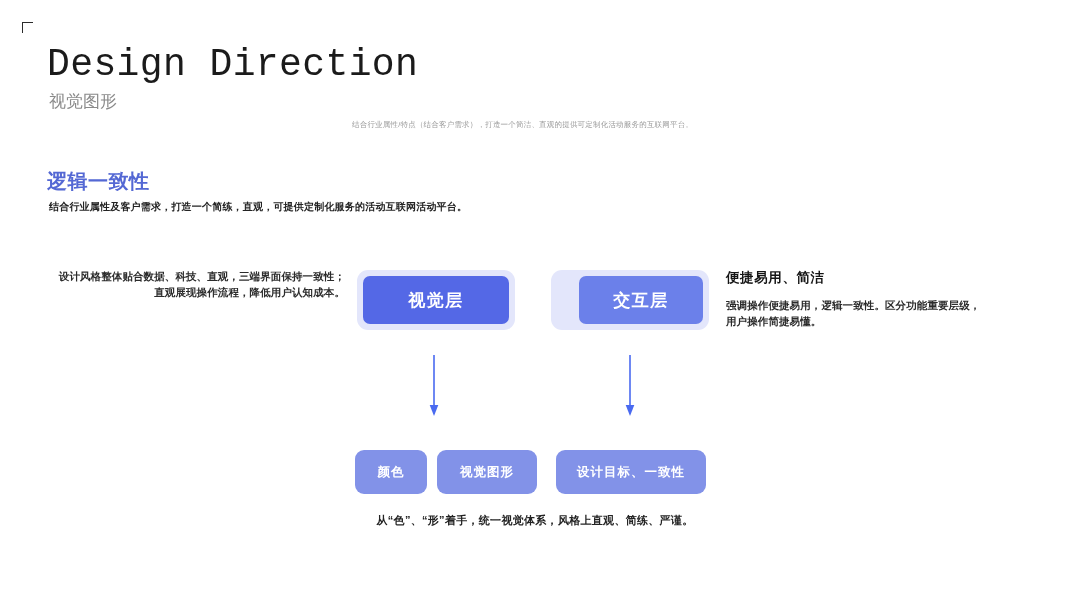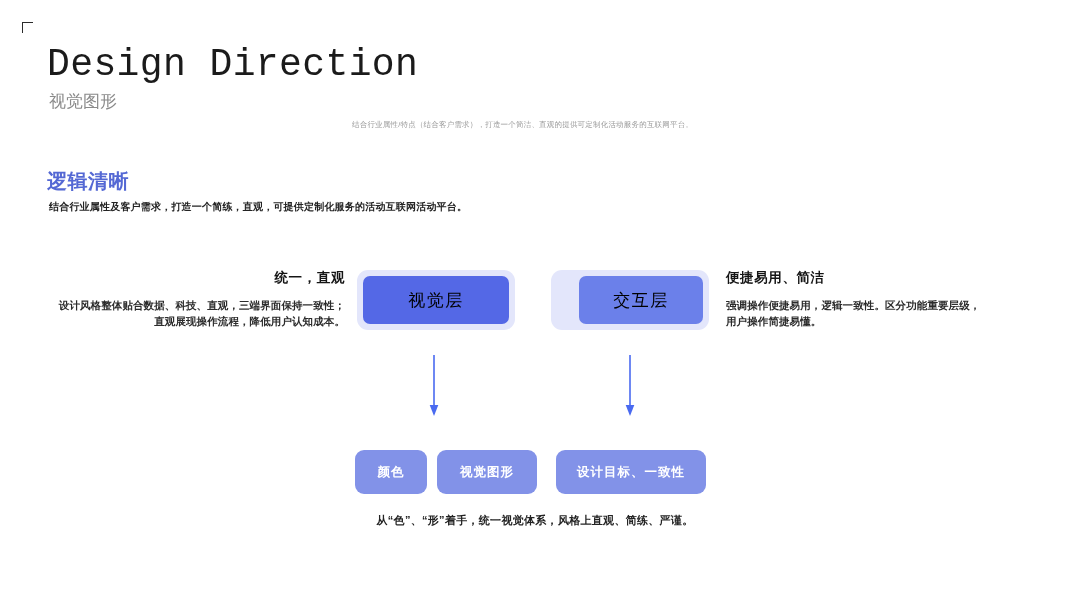--- a/index.html
+++ b/index.html
@@ -135,23 +135,23 @@
     padding: 6px;
     box-sizing: border-box;
     display: flex;
   }
   .layer-box .inner {
     flex: 1;
     border-radius: 7px;
     display: flex;
     align-items: center;
     justify-content: center;
-    color: #000000;
+    color: #ffffff;
     font-size: 17px;
-    font-weight: 400;
+    font-weight: 700;
     letter-spacing: 1.5px;
   }
   #box-visual {
     left: 357px;
     top: 270px;
     width: 158px;
     height: 60px;
   }
   #box-visual .inner { background: #5468e6; }
   #box-interaction {
@@ -213,26 +213,25 @@
 <div id="slide">
 
   <div class="corner-mark"></div>
 
   <div class="title-en">Design Direction</div>
 
   <div class="title-cn">视觉图形</div>
 
   <div class="header-note">结合行业属性/特点（结合客户需求），打造一个简洁、直观的提供可定制化活动服务的互联网平台。</div>
 
-  <div class="section-heading">逻辑清晰</div>
+  <div class="section-heading">逻辑一致性</div>
 
   <div class="section-sub">结合行业属性及客户需求，打造一个简练，直观，可提供定制化服务的活动互联网活动平台。</div>
 
   <div class="side-block left">
-    <div class="side-title">统一，直观</div>
     <div class="side-body">设计风格整体贴合数据、科技、直观，三端界面保持一致性；</div>
     <div class="side-body">直观展现操作流程，降低用户认知成本。</div>
   </div>
 
   <div class="side-block right">
     <div class="side-title">便捷易用、简洁</div>
     <div class="side-body">强调操作便捷易用，逻辑一致性。区分功能重要层级，</div>
     <div class="side-body">用户操作简捷易懂。</div>
   </div>
 

